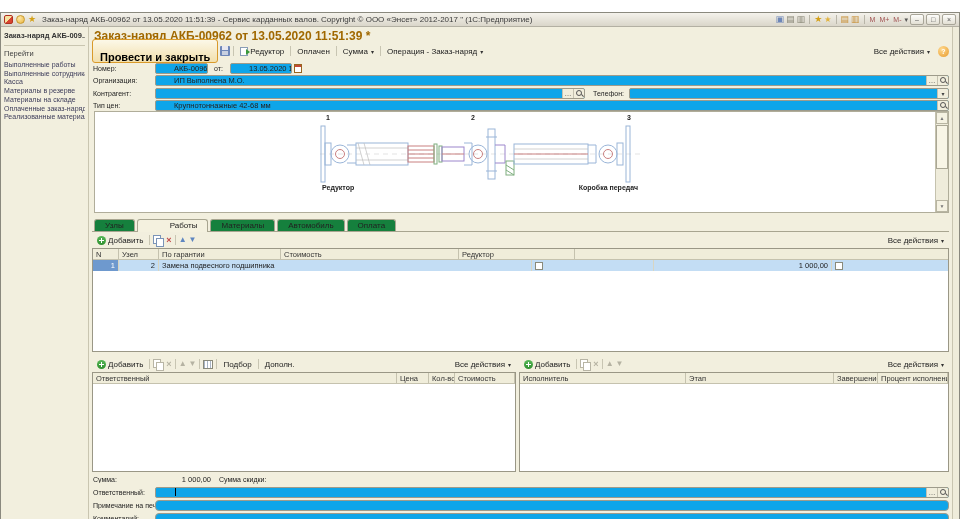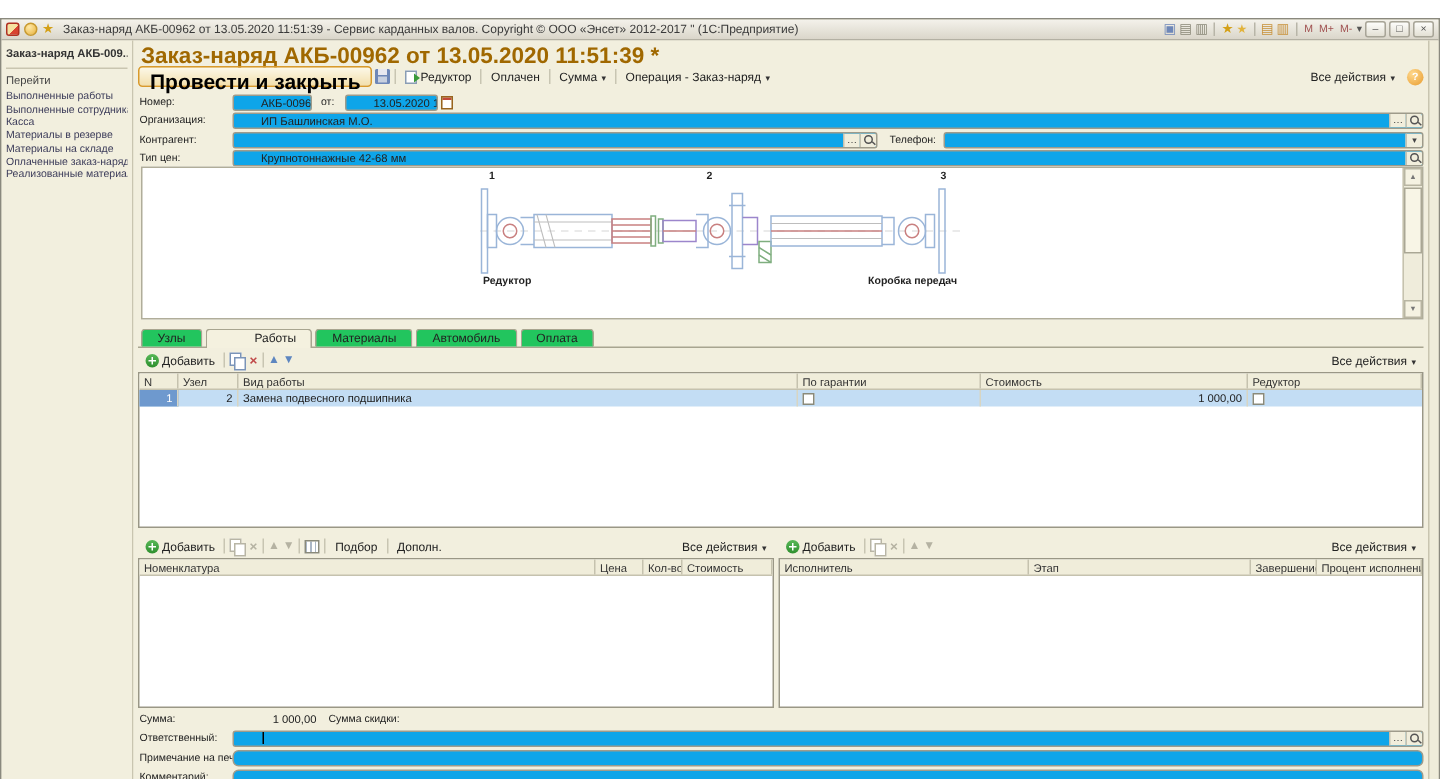--- a/index.html
+++ b/index.html
@@ -39,25 +39,25 @@
   .sb-header { font-weight:bold; font-size:7.5px; color:#333; white-space:nowrap; overflow:hidden; }
   .sb-sep { height:1px; background:#C9C5B0; margin:5px 0 3px 0; }
   .sb-goto { font-size:7.5px; color:#444; margin-bottom:3px; }
   .sb-item { font-size:7px; color:#3C3C5A; line-height:8.7px; white-space:nowrap; overflow:hidden; cursor:pointer; }
 
   
   .main { position:absolute; left:88px; top:14px; width:863px; height:498px; background:#F2EFDE; }
   .rightstrip { position:absolute; left:951px; top:14px; width:8px; height:498px; background:#EFECDA; border-left:1px solid #C9C5B0; }
   .bottomstrip { position:absolute; left:0; top:512px; width:960px; height:7px; background:#D8D4C6; border-top:1px solid #A5A295; }
 
-  .page-title { position:absolute; left:5px; top:2px; font-size:15px; font-weight:bold; color:#A06800; white-space:nowrap; }
+  .page-title { position:absolute; left:5px; top:2px; font-size:12px; font-weight:bold; color:#A06800; white-space:nowrap; }
 
   .cmdbar { position:absolute; left:3px; top:16px; width:857px; height:16px; display:flex; align-items:center; gap:2px; }
   .btn-primary { border:1px solid #D99A2B; border-radius:3px; background:linear-gradient(#FCF8E8,#F2DFAC);
-    font-weight:bold; font-size:14px; font-family:"Liberation Sans",sans-serif; padding:1px 7px; height:14px; cursor:pointer; }
+    font-weight:bold; font-size:11px; font-family:"Liberation Sans",sans-serif; padding:11px 7px; height:14px; cursor:pointer; }
   .tbtn { display:inline-flex; align-items:center; gap:2px; padding:0 3px; height:13px; cursor:pointer; white-space:nowrap; }
   .sep { width:1px; height:10px; background:#C8C5B2; margin:0 1px; }
   .spacer { flex:1; }
   .dd::before { content:"▾"; font-size:6px; color:#333; margin-left:1px; }
   .ico-save { width:10px; height:10px; background:#6E87B8; position:relative; border-radius:1px; }
   .ico-save::before { content:""; position:absolute; top:0; left:2px; width:6px; height:4px; background:#E8E8F0; }
   .ico-save::after { content:""; position:absolute; bottom:1px; left:2px; width:6px; height:4px; background:#C8D0E0; }
   .ico-post { width:8px; height:9px; border:1px solid #8A9DB5; background:#fff; position:relative; }
   .ico-post::after { content:""; position:absolute; right:-3px; bottom:0; border-left:4px solid #3A9A3A; border-top:3px solid transparent; border-bottom:3px solid transparent; }
   .ico-help { width:11px; height:11px; border-radius:50%; background:radial-gradient(circle at 35% 30%,#FFD98E,#E89B2D);
@@ -94,21 +94,21 @@
   .vscroll { position:absolute; right:0; top:0; width:13px; height:100%; background:#EFECDB; border-left:1px solid #C5C2AE; }
   .varrow { position:absolute; left:0; width:12px; height:12px; border:1px solid #B8B5A2; background:#F5F2E2;
     display:flex; align-items:center; justify-content:center; font-size:5px; color:#777; }
   .varrow.top { top:0; } .varrow.bot { bottom:0; }
   .gl-sup::before { content:"▲"; } .gl-sdn::before { content:"▼"; }
   .vthumb { position:absolute; left:0; top:13px; width:12px; height:44px; background:#F8F5E6; border:1px solid #AAA795; }
 
   
   .tabstrip { position:absolute; left:3px; top:190px; width:857px; height:15px; display:flex; align-items:flex-end; border-bottom:1px solid #A8A590; padding-left:2px; }
   .tab { padding:1px 10px 1px; border:1px solid #A8A590; border-bottom:none; border-radius:3px 3px 0 0;
-    background:#22c55e; margin-right:2px; font-size:8px; cursor:pointer; position:relative; }
+    background:#15803d; margin-right:2px; font-size:8px; cursor:pointer; position:relative; }
   .tab.active { background:#F4F1DF; top:1px; padding-bottom:2px;padding-left:32px; }
 
   
   .ptoolbar { display:flex; align-items:center; gap:2px; height:16px; padding:0 2px; }
   .ico-add { width:9px; height:9px; border-radius:50%; background:linear-gradient(#58B858,#2E8F2E); position:relative; flex:none; }
   .ico-add::before { content:""; position:absolute; left:2px; top:4px; width:5px; height:1px; background:#fff; }
   .ico-add::after { content:""; position:absolute; left:4px; top:2px; width:1px; height:5px; background:#fff; }
   .ico-copy { position:relative; width:11px; height:11px; }
   .ico-copy::before { content:""; position:absolute; left:0; top:0; width:6px; height:7px; border:1px solid #7A94B8; background:#fff; }
   .ico-copy::after { content:""; position:absolute; left:3px; top:3px; width:6px; height:7px; border:1px solid #7A94B8; background:#fff; }
@@ -230,21 +230,21 @@
       <div class="frow">
         <span class="flabel">Номер:</span>
         <div class="fld" style="width:53px;">АКБ-00962</div>
         <span class="flabel" style="width:16px; margin-left:6px;">от:</span>
         <div class="fld" style="width:62px;">13.05.2020 11:51:39</div>
         <span class="ico-cal"></span>
       </div>
       <div class="frow">
         <span class="flabel">Организация:</span>
         <div class="fld" style="flex:1;">
-          <span>ИП Башлинская М.О.</span>
+          <span>ИП Выполнена М.О.</span>
           <span class="fbtns">
             <span class="fbtn gl-ell"></span>
             <span class="fbtn">
                 <span class="ico-mag"></span>
               </span>
           </span>
         </div>
       </div>
       <div class="frow">
         <span class="flabel">Контрагент:</span>
@@ -351,21 +351,20 @@
         <span class="spacer"></span>
         <span class="tbtn">
           <span>Все действия</span>
             <span class="dd"></span>
         </span>
       </div>
       <div class="wtable">
         <div class="thead">
           <span class="c col-n">N</span>
           <span class="c col-uzel">Узел</span>
-          <span class="c col-vid">Вид работы</span>
           <span class="c col-gar">По гарантии</span>
           <span class="c col-cost">Стоимость</span>
           <span class="c col-done">Редуктор</span>
         </div>
         <div class="trow selected">
           <span class="c col-n cell-nsel">1</span>
           <span class="c col-uzel num">2</span>
           <span class="c col-vid">Замена подвесного подшипника</span>
           <span class="c col-gar">
               <span class="cb"></span>
@@ -402,21 +401,21 @@
               <span>Дополн.</span>
             </span>
           <span class="spacer"></span>
           <span class="tbtn">
             <span>Все действия</span>
               <span class="dd"></span>
           </span>
         </div>
         <div class="wtable">
           <div class="thead">
-            <span class="c col-nom">Номенклатура</span>
+            <span class="c col-nom">Ответственный</span>
             <span class="c col-price">Цена</span>
             <span class="c col-qty">Кол-во</span>
             <span class="c col-sum">Стоимость</span>
           </div>
         </div>
       </div>
       <div class="rpanel">
         <div class="ptoolbar">
           <span class="tbtn">
             <span class="ico-add"></span>

